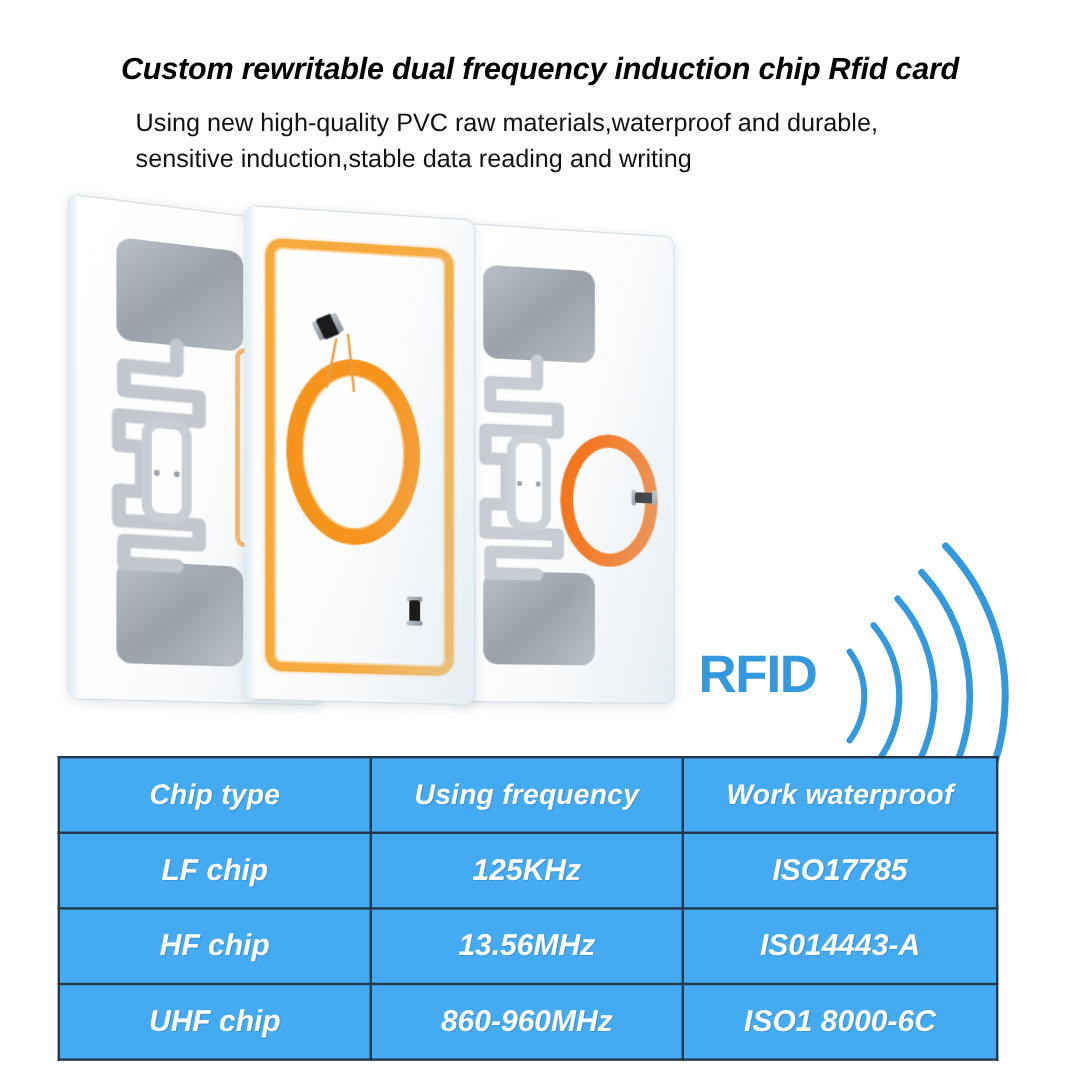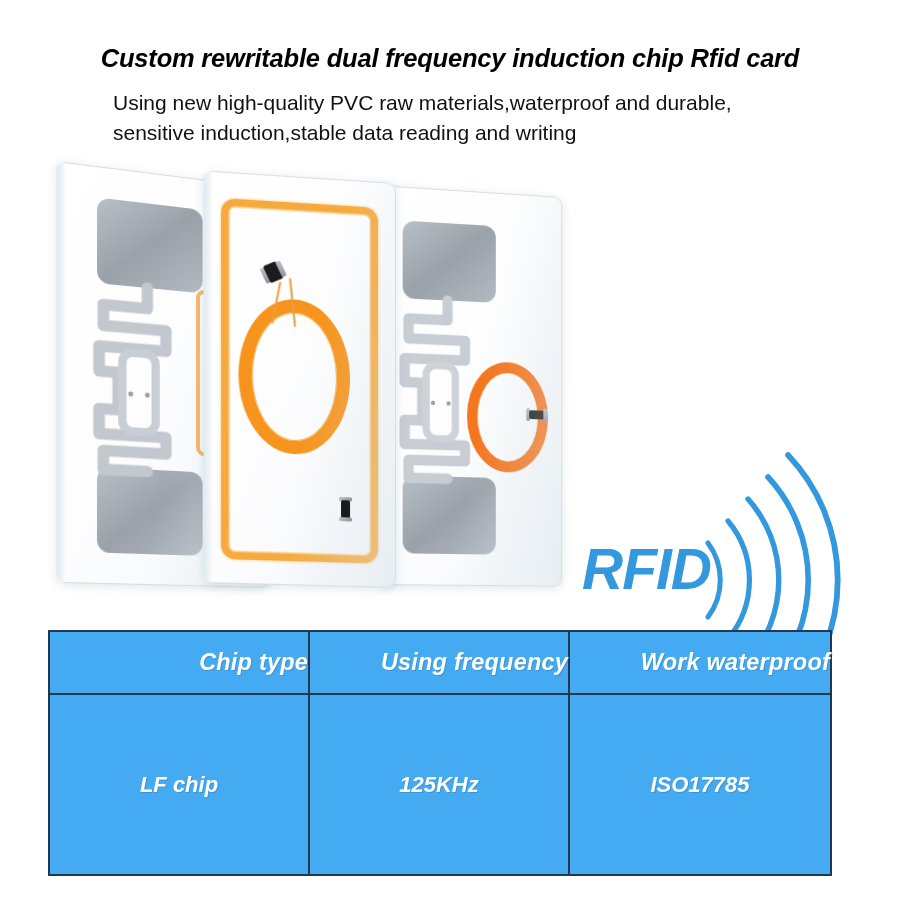--- a/index.html
+++ b/index.html
@@ -250,23 +250,22 @@
     left: 580px;
     top: 280px;
     width: 300px;
     height: 270px;
     z-index: 5;
   }
   #rfid-word {
     position: absolute;
     left: 2px;
     top: 96px;
-    font-size: 57px;
+    font-size: 44px;
     font-weight: bold;
-    font-style: italic;
     color: #3398dd;
     letter-spacing: -1px;
     line-height: 1;
   }
   #rfid-waves { position: absolute; left: 0; top: 0; }
 
   
   #spec-table {
     position: absolute;
     left: 48px;
@@ -284,25 +283,24 @@
     text-align: center;
     vertical-align: middle;
     font-style: italic;
     font-weight: bold;
     padding: 0;
   }
   #spec-table th {
     height: 61px;
     font-size: 23.5px;
     letter-spacing: 0.2px;
-    text-align: right;
   }
   #spec-table td {
     height: 61px;
-    font-size: 22px;
+    font-size: 25px;
   }
   #spec-table col.c1 { width: 260px; }
   #spec-table col.c2 { width: 260px; }
   #spec-table col.c3 { width: 262px; }
   .cell-txt{
     display:block;
     text-shadow: 1px 1px 0 rgba(40,90,140,0.28);
   }
 </style>
 </head>
@@ -421,14 +419,36 @@
       <td>
         <span class="cell-txt">LF chip</span>
       </td>
       <td>
         <span class="cell-txt">125KHz</span>
       </td>
       <td>
         <span class="cell-txt">ISO17785</span>
       </td>
     </tr>
+    <tr>
+      <td>
+        <span class="cell-txt">HF chip</span>
+      </td>
+      <td>
+        <span class="cell-txt">13.56MHz</span>
+      </td>
+      <td>
+        <span class="cell-txt">IS014443-A</span>
+      </td>
+    </tr>
+    <tr>
+      <td>
+        <span class="cell-txt">UHF chip</span>
+      </td>
+      <td>
+        <span class="cell-txt">860-960MHz</span>
+      </td>
+      <td>
+        <span class="cell-txt">ISO1 8000-6C</span>
+      </td>
+    </tr>
   </tbody>
 </table>
 
 </body></html>

